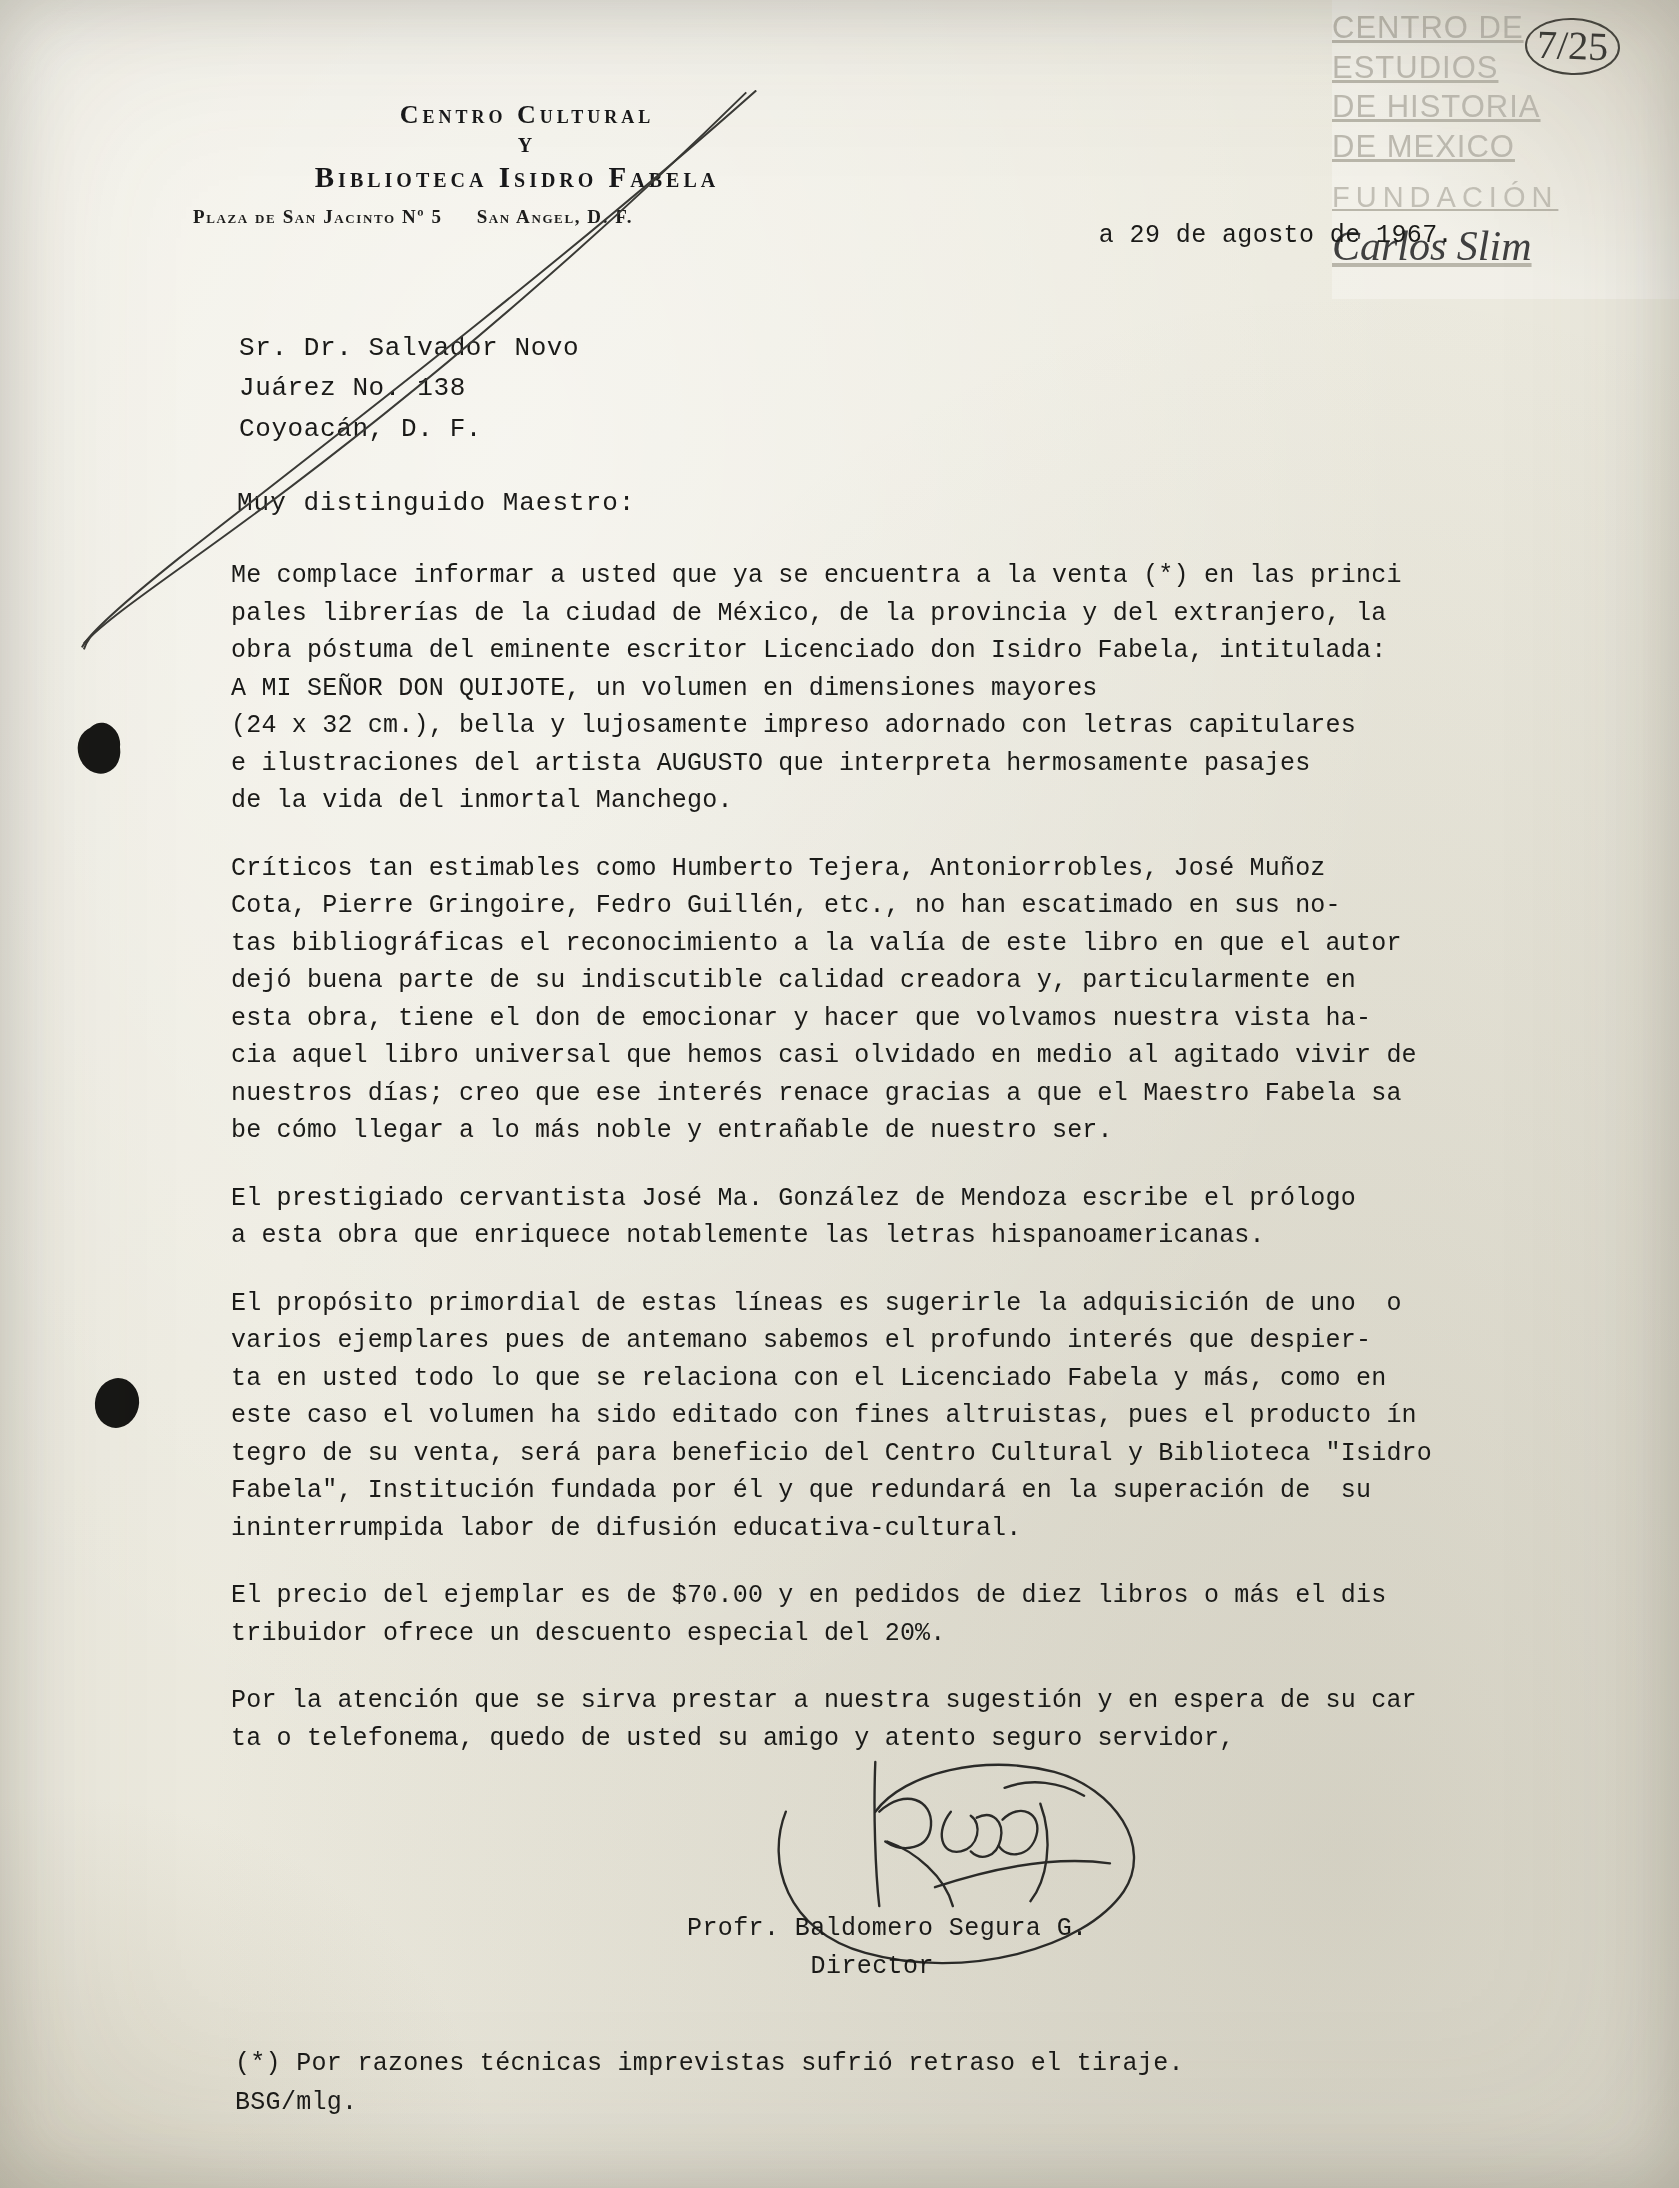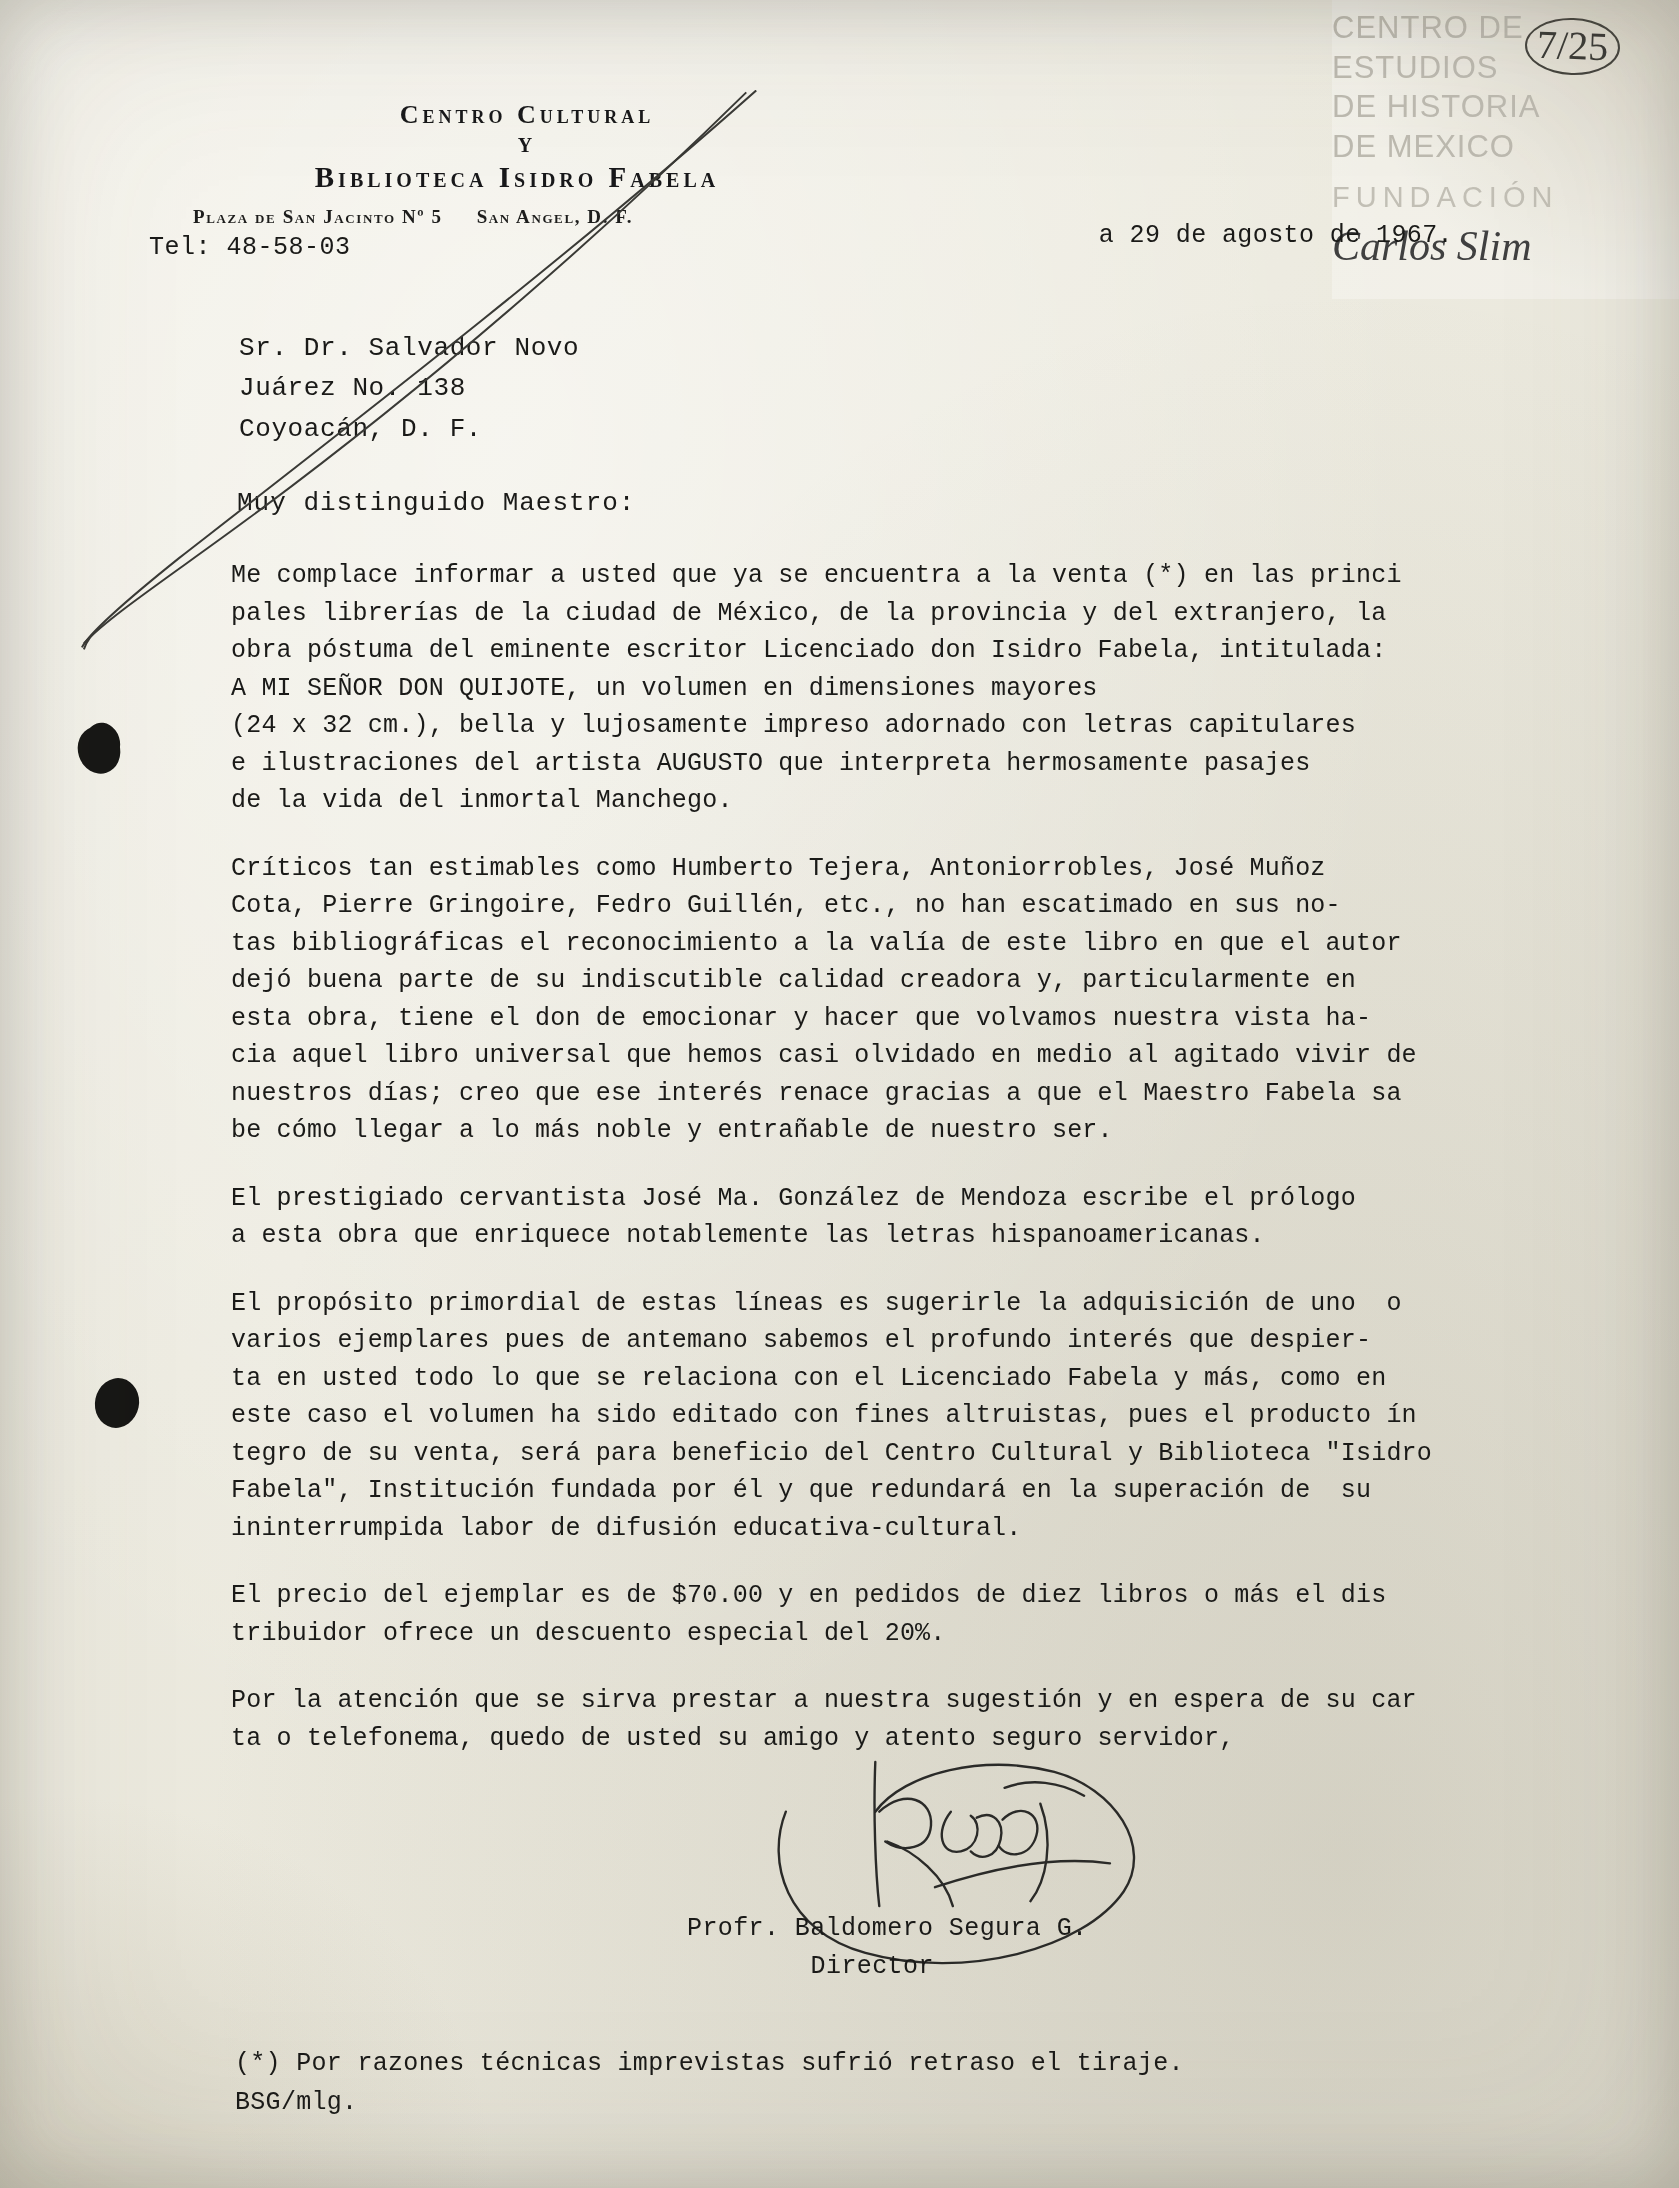--- a/index.html
+++ b/index.html
@@ -53,20 +53,21 @@
     top: 8px;
     right: 20px;
     width: 328px;
     text-align: left;
     color: #b9b6aa;
     font-family: "Liberation Sans", sans-serif;
     line-height: 1.28;
     letter-spacing: 1px;
     pointer-events: none;
     user-select: none;
+    text-decoration: underline;
   }
   .watermark .wm-line {
     font-size: 31px;
     color: #bdbab0;
   }
   .watermark .wm-found {
     font-size: 29px;
     letter-spacing: 6px;
     margin-top: 12px;
     color: #c2bfb5;
@@ -287,21 +288,20 @@
     <span class="circle">7/25</span>
   </div>
 
   <div class="letterhead">
     <div class="lh-line1">Centro Cultural</div>
     <div class="lh-y">Y</div>
     <div class="lh-line2">Biblioteca Isidro Fabela</div>
     <div class="lh-addr">
       <span>Plaza de San Jacinto Nº 5</span><span class="gap"></span><span>San Angel, D. F.</span>
     </div>
-    <div class="lh-tel">Tel: 48-58-03</div>
   </div>
 
   <div class="date">a 29 de agosto de 1967.</div>
 
   <div class="recipient">
     <div>Sr. Dr. Salvador Novo</div>
     <div>Juárez No. 138</div>
     <div>Coyoacán, D. F.</div>
   </div>
 

